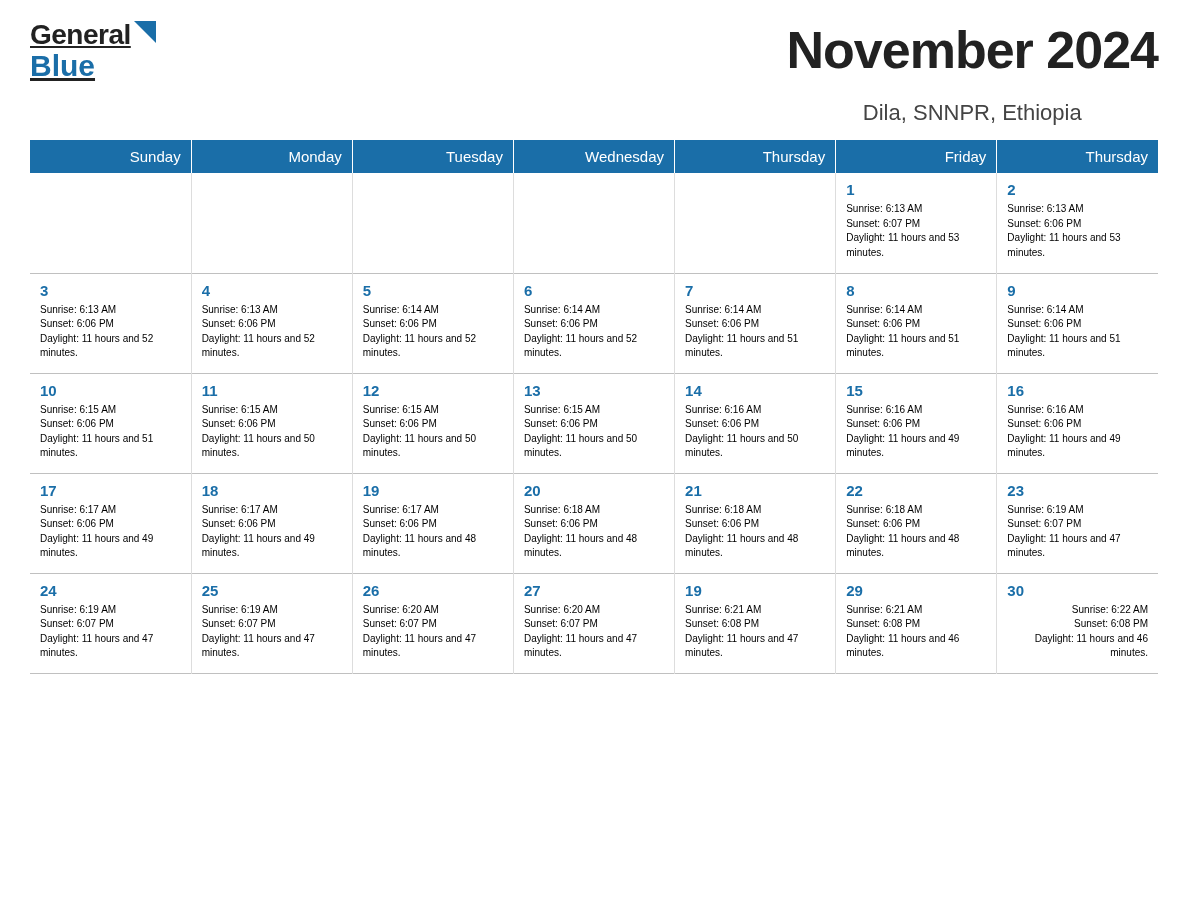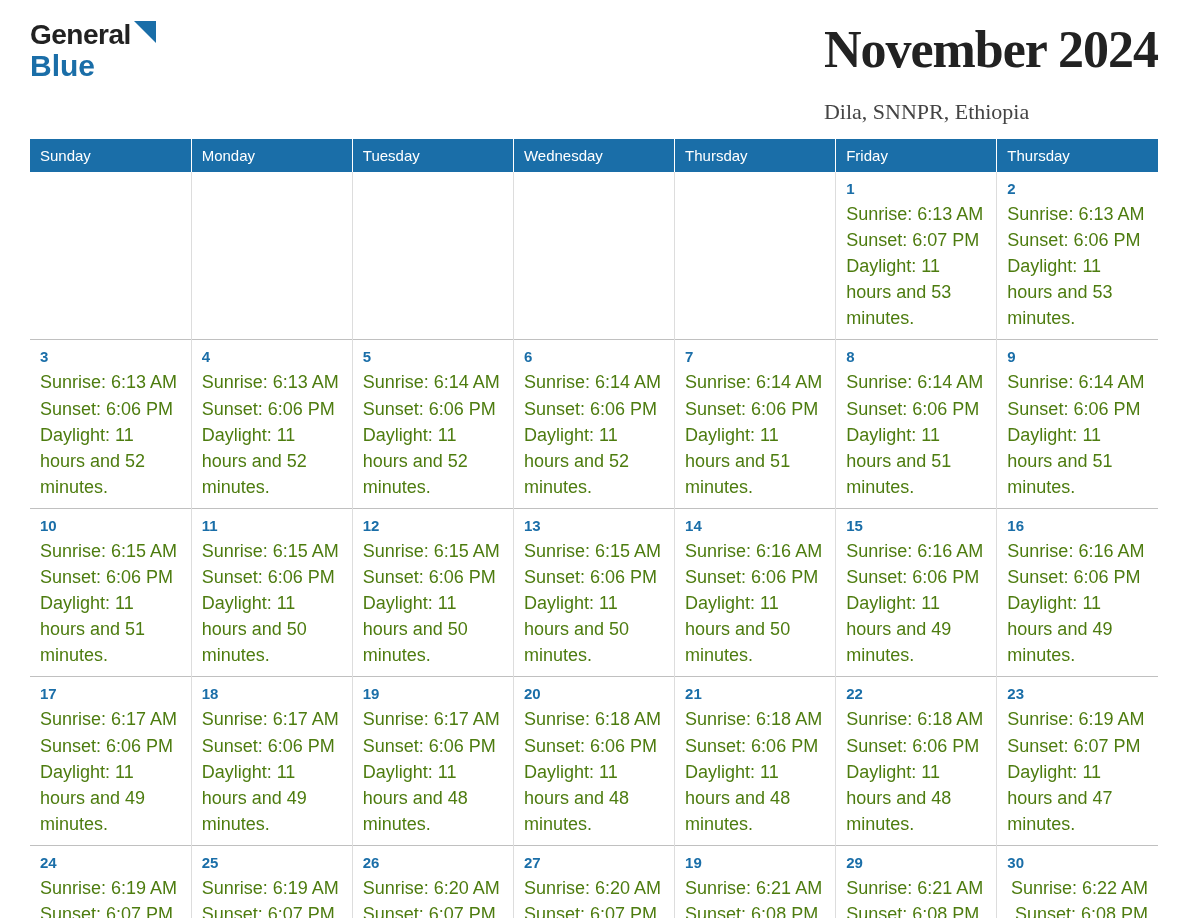--- a/index.html
+++ b/index.html
@@ -13,36 +13,36 @@
       display: flex;
       align-items: flex-start;
       justify-content: space-between;
       margin-bottom: 10px;
     }
     .logo {
       display: flex;
       flex-direction: column;
       align-items: flex-start;
       line-height: 1.1;
+      text-decoration: underline;
     }
     .logo-general {
       font-size: 28px;
       font-weight: bold;
       color: #222;
       letter-spacing: -0.5px;
     }
     .logo-blue {
       font-size: 30px;
       font-weight: bold;
       color: #1a6ea8;
       margin-top: -2px;
     }
     .title-block {
-      text-align: left;
-      font-family: Liberation Serif, serif;
+      text-align: center;
     }
     .title-block h1 {
       font-size: 52px;
       font-weight: bold;
       color: #222;
       letter-spacing: -1px;
     }
     .title-block h2 {
       font-size: 22px;
       font-weight: normal;
@@ -55,21 +55,21 @@
       margin-top: 14px;
     }
     .calendar thead tr {
       background-color: #1a6ea8;
     }
     .calendar thead th {
       color: #fff;
       font-size: 15px;
       font-weight: normal;
       padding: 8px 10px;
-      text-align: left;
+      text-align: right;
       border-right: 1px solid #fff;
     }
     .calendar thead th:last-child {
       border-right: none;
     }
     .calendar tbody tr {
       border-bottom: 1px solid #c0c0c0;
     }
     .calendar tbody td {
       vertical-align: top;
@@ -85,22 +85,22 @@
       border-right: none;
     }
     .day-num {
       font-size: 15px;
       font-weight: bold;
       color: #1a6ea8;
       display: block;
       margin-bottom: 4px;
     }
     .day-info {
-      font-size: 18px;
-      color: #4d7c0f;
+      font-size: 10px;
+      color: #000000;
       line-height: 1.45;
     }
     .empty-cell {
       background: #fff;
     }
   </style>
 </head>
 <body>
 
 <div class="header-row">

